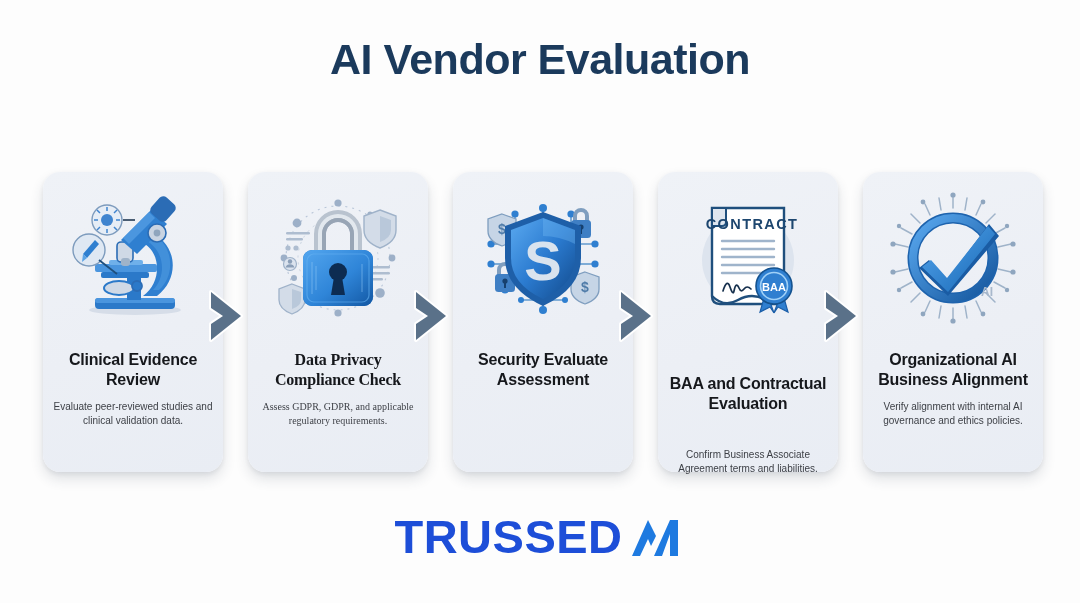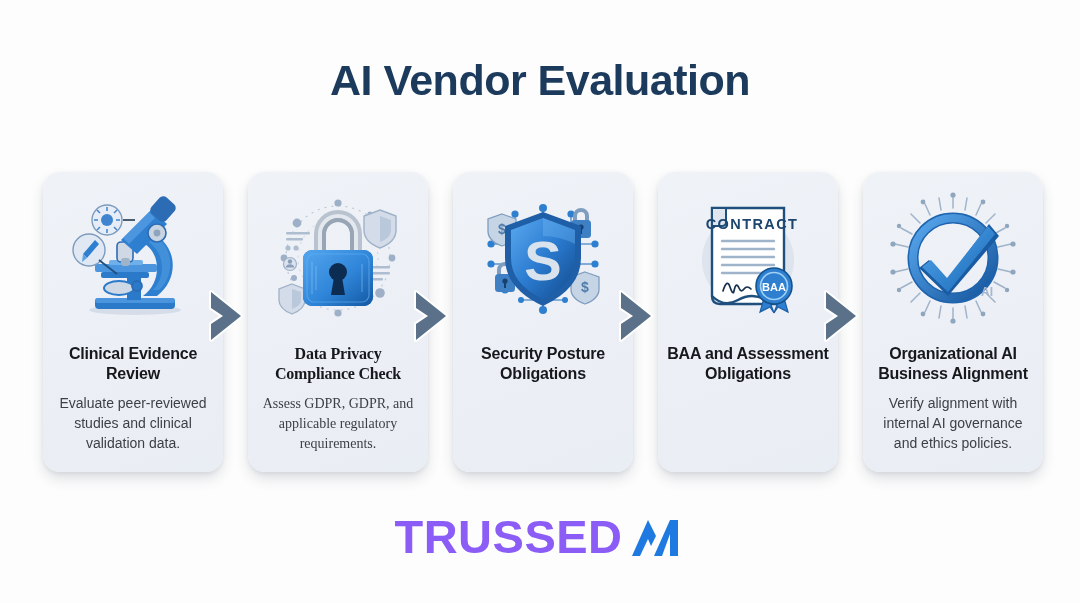--- a/index.html
+++ b/index.html
@@ -9,21 +9,21 @@
     height: 603px;
     background: #fdfdfd;
     font-family: "Liberation Sans", sans-serif;
     overflow: hidden;
     position: relative;
   }
 
   
   .title-wrap {
     width: 100%;
-    padding-top: 53px;
+    padding-top: 32px;
     text-align: center;
   }
   .title-line {
     font-size: 43px;
     font-weight: bold;
     color: #1b3a5c;
     letter-spacing: -0.5px;
     line-height: 1.28;
   }
 
@@ -45,46 +45,46 @@
     border-radius: 17px;
     box-shadow: 0 7px 13px rgba(40, 55, 80, 0.14), 0 2px 4px rgba(40,55,80,0.08);
     display: flex;
     flex-direction: column;
     align-items: center;
     padding: 16px 9px 12px;
   }
   .card:nth-of-type(1) { left: 0; }
   .card:nth-of-type(2) { left: 205px; font-family: Liberation Serif, serif; }
   .card:nth-of-type(3) { left: 410px; }
-  .card:nth-of-type(4) { left: 615px; }
+  .card:nth-of-type(4) { left: 615px; gap: 24px; }
   .card:nth-of-type(5) { left: 820px; }
 
   .icon-box {
     width: 140px;
     height: 140px;
     display: flex;
     align-items: center;
     justify-content: center;
     flex: 0 0 auto;
   }
   .icon-box svg { display: block; }
 
   .card-title {
-    margin-top: 16px;
+    margin-top: 22px;
     font-size: 16px;
     font-weight: bold;
     color: #16181c;
     text-align: center;
     line-height: 1.28;
     letter-spacing: -0.2px;
   }
 
   .card-desc {
     margin-top: 9px;
-    font-size: 14px;
+    font-size: 10px;
     color: #3c3f45;
     text-align: center;
     line-height: 1.42;
   }
 
   
   .arrow {
     position: absolute;
     top: 118px;
     width: 46px;
@@ -103,21 +103,21 @@
     right: 0;
     top: 512px;
     display: flex;
     align-items: center;
     justify-content: center;
     gap: 2px;
   }
   .logo-word {
     font-size: 47px;
     font-weight: bold;
-    color: #8b5cf6;
+    color: #1d4ed8;
     letter-spacing: 0.5px;
     line-height: 1;
   }
   .logo-mark { display: block; margin-left: 1px; }
 </style>
 </head>
 <body>
 
 <div class="title-wrap">
   <div class="title-line">AI Vendor Evaluation</div>
@@ -306,21 +306,21 @@
           <linearGradient id="shieldgrad" x1="0" y1="0" x2="1" y2="1">
             <stop offset="0%" stop-color="#5aa9f0"></stop>
             <stop offset="50%" stop-color="#2b7bd0"></stop>
             <stop offset="100%" stop-color="#124a8c"></stop>
           </linearGradient>
         </defs>
         <path d="M68 26 L100 38 L100 52 Q84 44 68 44 Z" fill="#76bdf7" opacity="0.35"></path>
         <text x="68" y="88" font-family="Liberation Sans, sans-serif" font-size="56" font-weight="bold" fill="#d9e3ee" text-anchor="middle">S</text>
       </svg>
     </div>
-    <div class="card-title">Security Posture Obligations</div>
+    <div class="card-title">Security Evaluate Assessment</div>
   </div>
 
   <div class="card">
     <div class="icon-box">
       <svg width="136" height="132" viewBox="0 0 136 132">
         <circle cx="68" cy="68" r="46" fill="#dde4ee"></circle>
 
         <path d="M32 16 L104 16 L104 104 Q104 112 96 112 L40 112 Q32 112 32 104 Z" fill="#ffffff" stroke="#1f4f7d" stroke-width="2.4"></path>
 
         <path d="M32 16 L46 16 L46 30 Q46 34 42 34 L32 34 Z" fill="#dfe6ef" stroke="#1f4f7d" stroke-width="2"></path>
@@ -339,21 +339,22 @@
         <path d="M43 99 q4 -13 7 -4 t4 4 q2 -10 5 -3 q2 5 5 1 q3 -4 7 0" fill="none" stroke="#16304d" stroke-width="1.7" stroke-linecap="round"></path>
 
         <path d="M86 99 L80 120 L90 115 L94 121 Z" fill="#2f7fd0" stroke="#1b5ea8" stroke-width="1.2"></path>
         <path d="M102 99 L108 120 L98 115 L94 121 Z" fill="#2f7fd0" stroke="#1b5ea8" stroke-width="1.2"></path>
 
         <circle cx="94" cy="94" r="18" fill="#2f7fd0" stroke="#14528f" stroke-width="1.6"></circle>
         <circle cx="94" cy="94" r="13.5" fill="none" stroke="#9fd0f7" stroke-width="1.6"></circle>
         <text x="94" y="99" font-family="Liberation Sans, sans-serif" font-size="11" font-weight="bold" fill="#ffffff" text-anchor="middle">BAA</text>
       </svg>
     </div>
-    <div class="card-title">BAA and Assessment Obligations</div>
+    <div class="card-title">BAA and Contractual Evaluation</div>
+    <div class="card-desc">Confirm Business Associate Agreement terms and liabilities.</div>
   </div>
 
   <div class="card">
     <div class="icon-box">
       <svg width="136" height="132" viewBox="0 0 136 132">
 
         <g stroke="#9fb3c9" stroke-width="1.5" stroke-linecap="round">
           <line x1="68" y1="4" x2="68" y2="16"></line>
           <line x1="54" y1="6" x2="56" y2="18"></line>
             <line x1="82" y1="6" x2="80" y2="18"></line>

